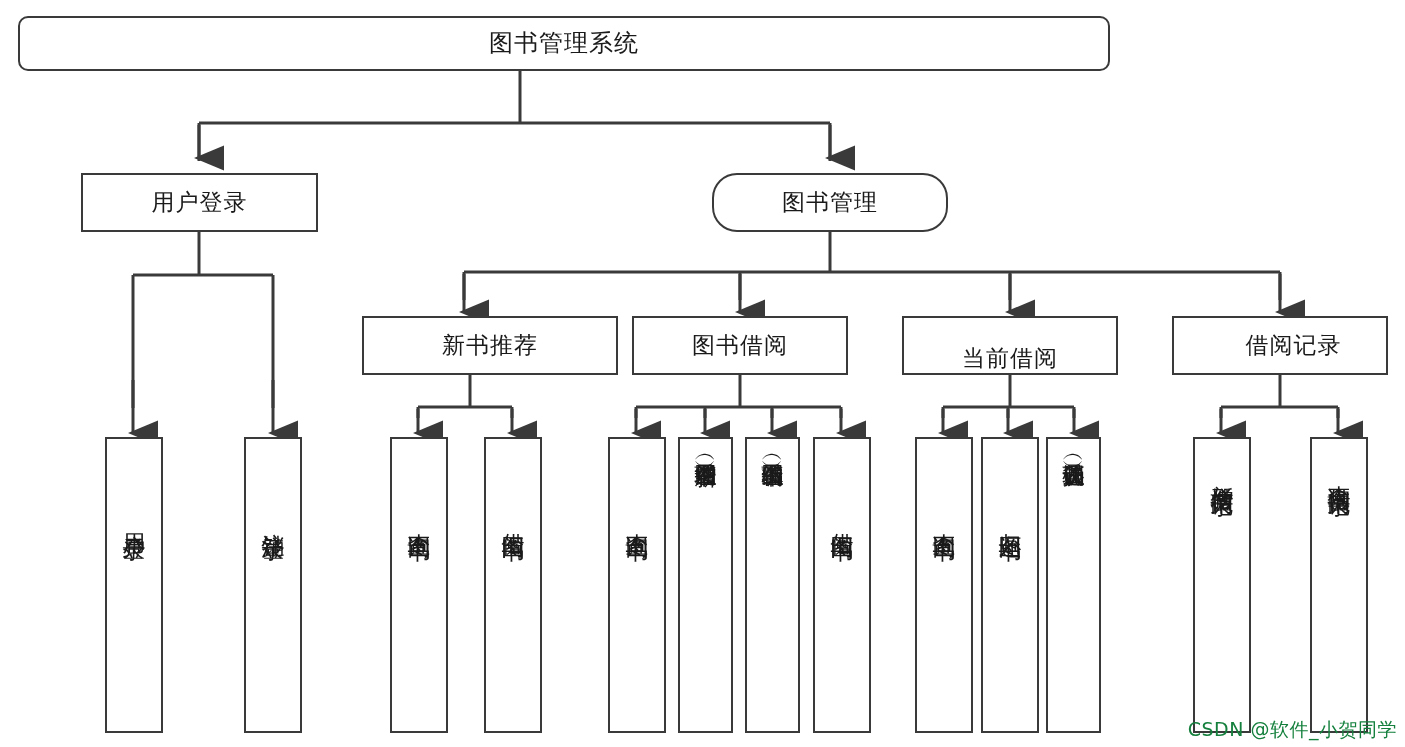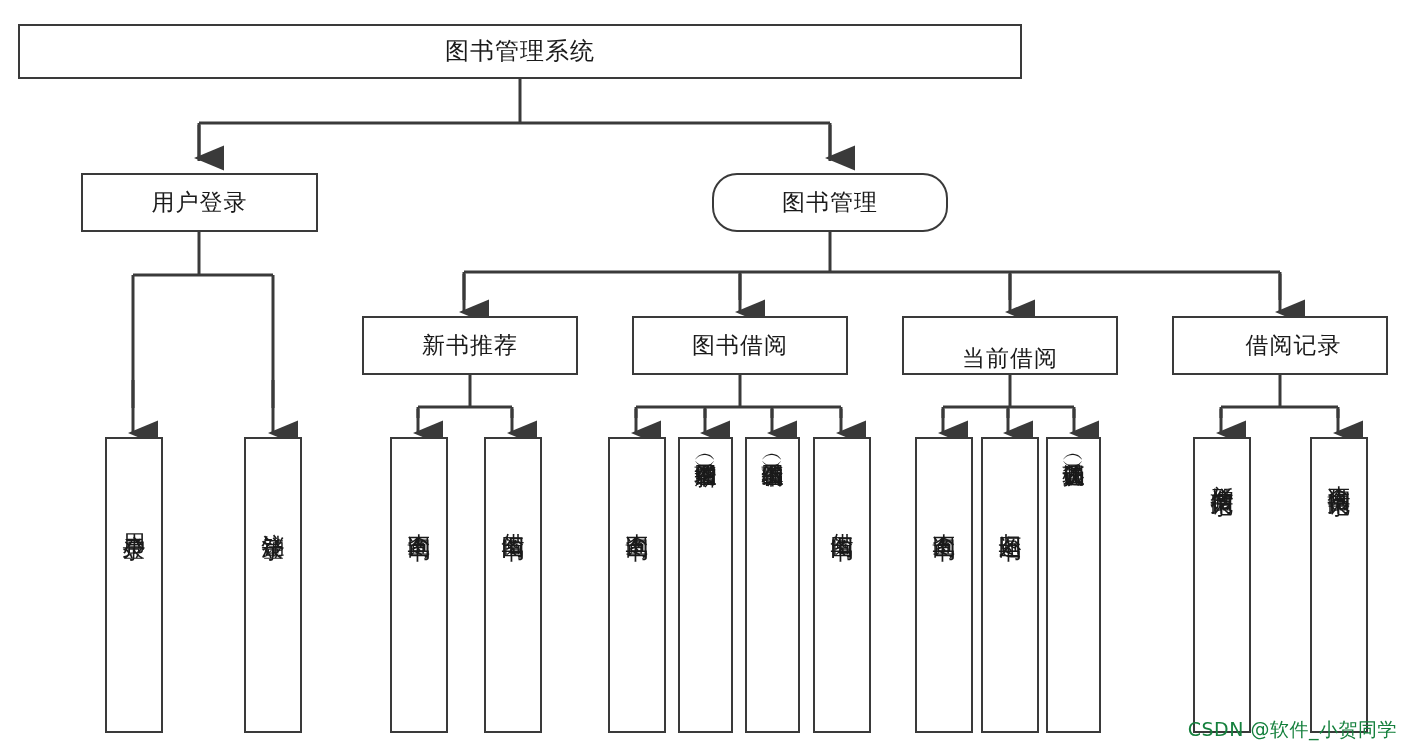--- a/index.html
+++ b/index.html
@@ -170,33 +170,33 @@
       <path d="M 1221 407 L 1338 407"></path>
       <path d="M 1221 407 L 1221 418"></path>
       <path d="M 1338 407 L 1338 418"></path>
     </g>
     <g stroke="#3a3a3a" stroke-width="3" fill="none" marker-end="url(#arrow)">
       <path d="M 1221 409 L 1221 433"></path>
       <path d="M 1338 409 L 1338 433"></path>
     </g>
   </svg>
 
-  <div class="node root horiz" style="left:18px; top:24px; width:1004px; height:55px;">
+  <div class="node root horiz" style="left:18px; top:16px; width:1092px; height:55px;border-radius:10px;">
     <span>图书管理系统</span>
   </div>
 
   <div class="node horiz" style="left:81px; top:173px; width:237px; height:59px;">
     <span>用户登录</span>
   </div>
 
   <div class="node horiz" style="left:712px; top:173px; width:236px; height:59px;border-radius:25px;">
     <span>图书管理</span>
   </div>
 
-  <div class="node horiz" style="left:362px; top:316px; width:216px; height:59px;">
+  <div class="node horiz" style="left:362px; top:316px; width:256px; height:59px;">
     <span>新书推荐</span>
   </div>
 
   <div class="node horiz" style="left:632px; top:316px; width:216px; height:59px;">
     <span>图书借阅</span>
   </div>
 
   <div class="node horiz" style="left:902px; top:316px; width:216px; height:59px;align-items:flex-end;">
     <span>当前借阅</span>
   </div>

